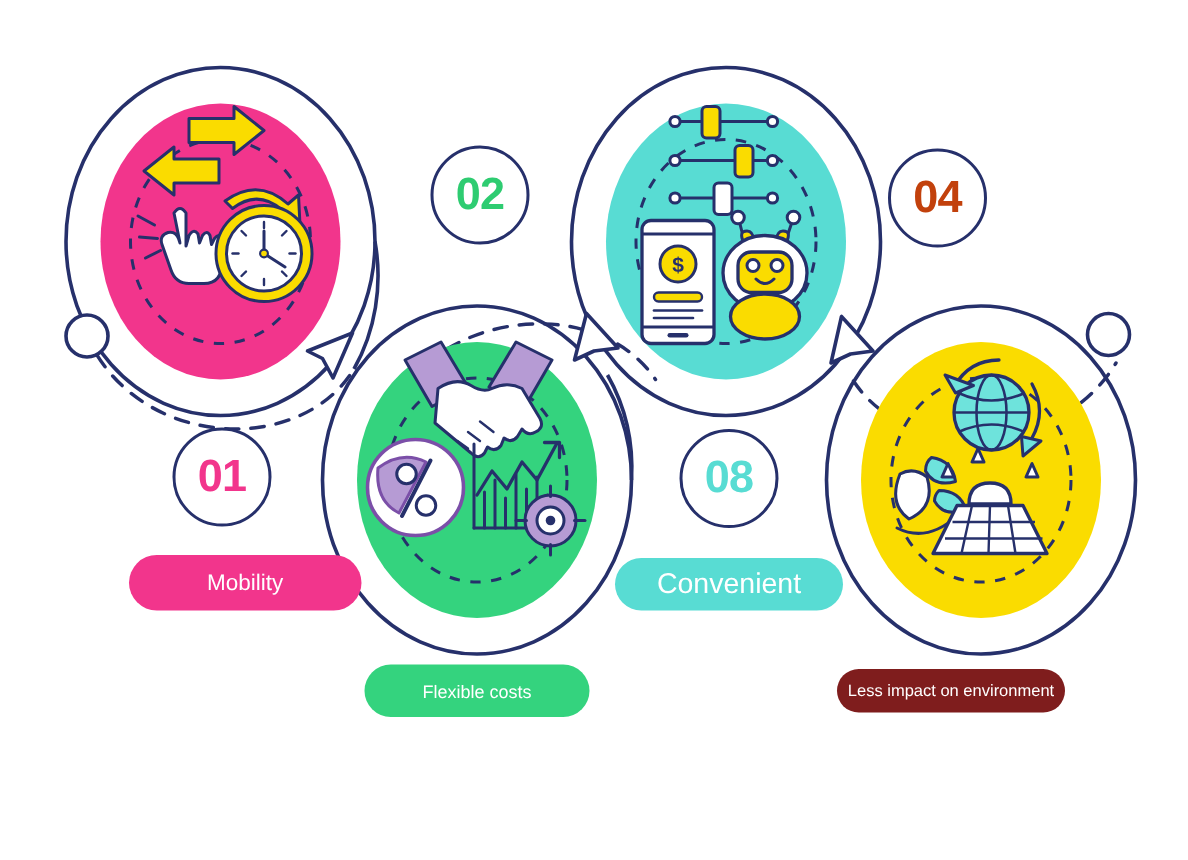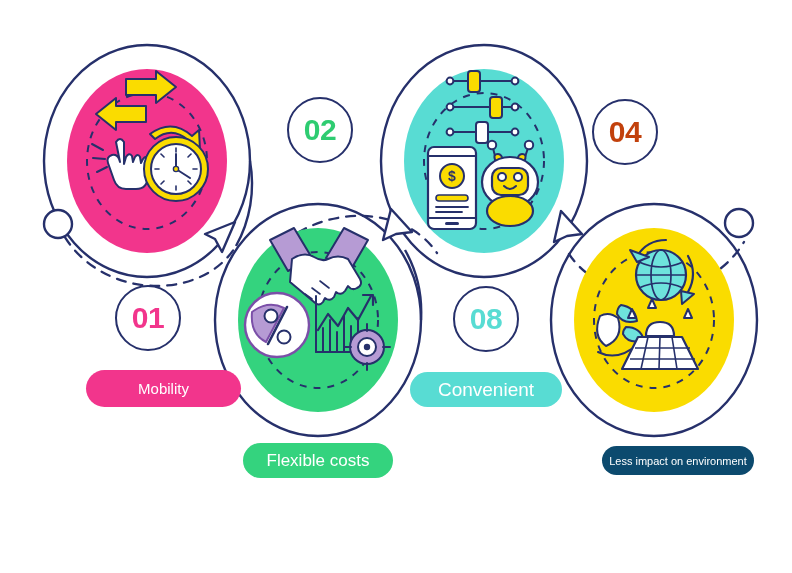--- a/index.html
+++ b/index.html
@@ -17,23 +17,23 @@
   .pill{
     position:absolute;
     display:flex;align-items:center;justify-content:center;
     border-radius:999px;
     color:#ffffff;
     white-space:nowrap;
     z-index:40;
   }
   .pill span{display:block;}
   #pill-1{left:86px;  top:370px; width:155px; height:37px; background:#F2358C; font-size:15px;}
-  #pill-2{left:243px; top:443px; width:150px; height:35px; background:#34D37E; font-size:17px;}
+  #pill-2{left:243px; top:443px; width:150px; height:35px; background:#34D37E; font-size:12px;}
   #pill-3{left:410px; top:372px; width:152px; height:35px; background:#58DCD3; font-size:19px;}
-  #pill-4{left:602px; top:446px; width:152px; height:29px; background:#0c4a6e; font-size:11px;}
+  #pill-4{left:558px; top:446px; width:152px; height:29px; background:#7f1d1d; font-size:11px;}
 
   
   .badge{
     position:absolute;
     width:62px;height:62px;
     border-radius:50%;
     background:#ffffff;
     border:2.5px solid #26306B;
     display:flex;align-items:center;justify-content:center;
     font-size:30px;font-weight:bold;

